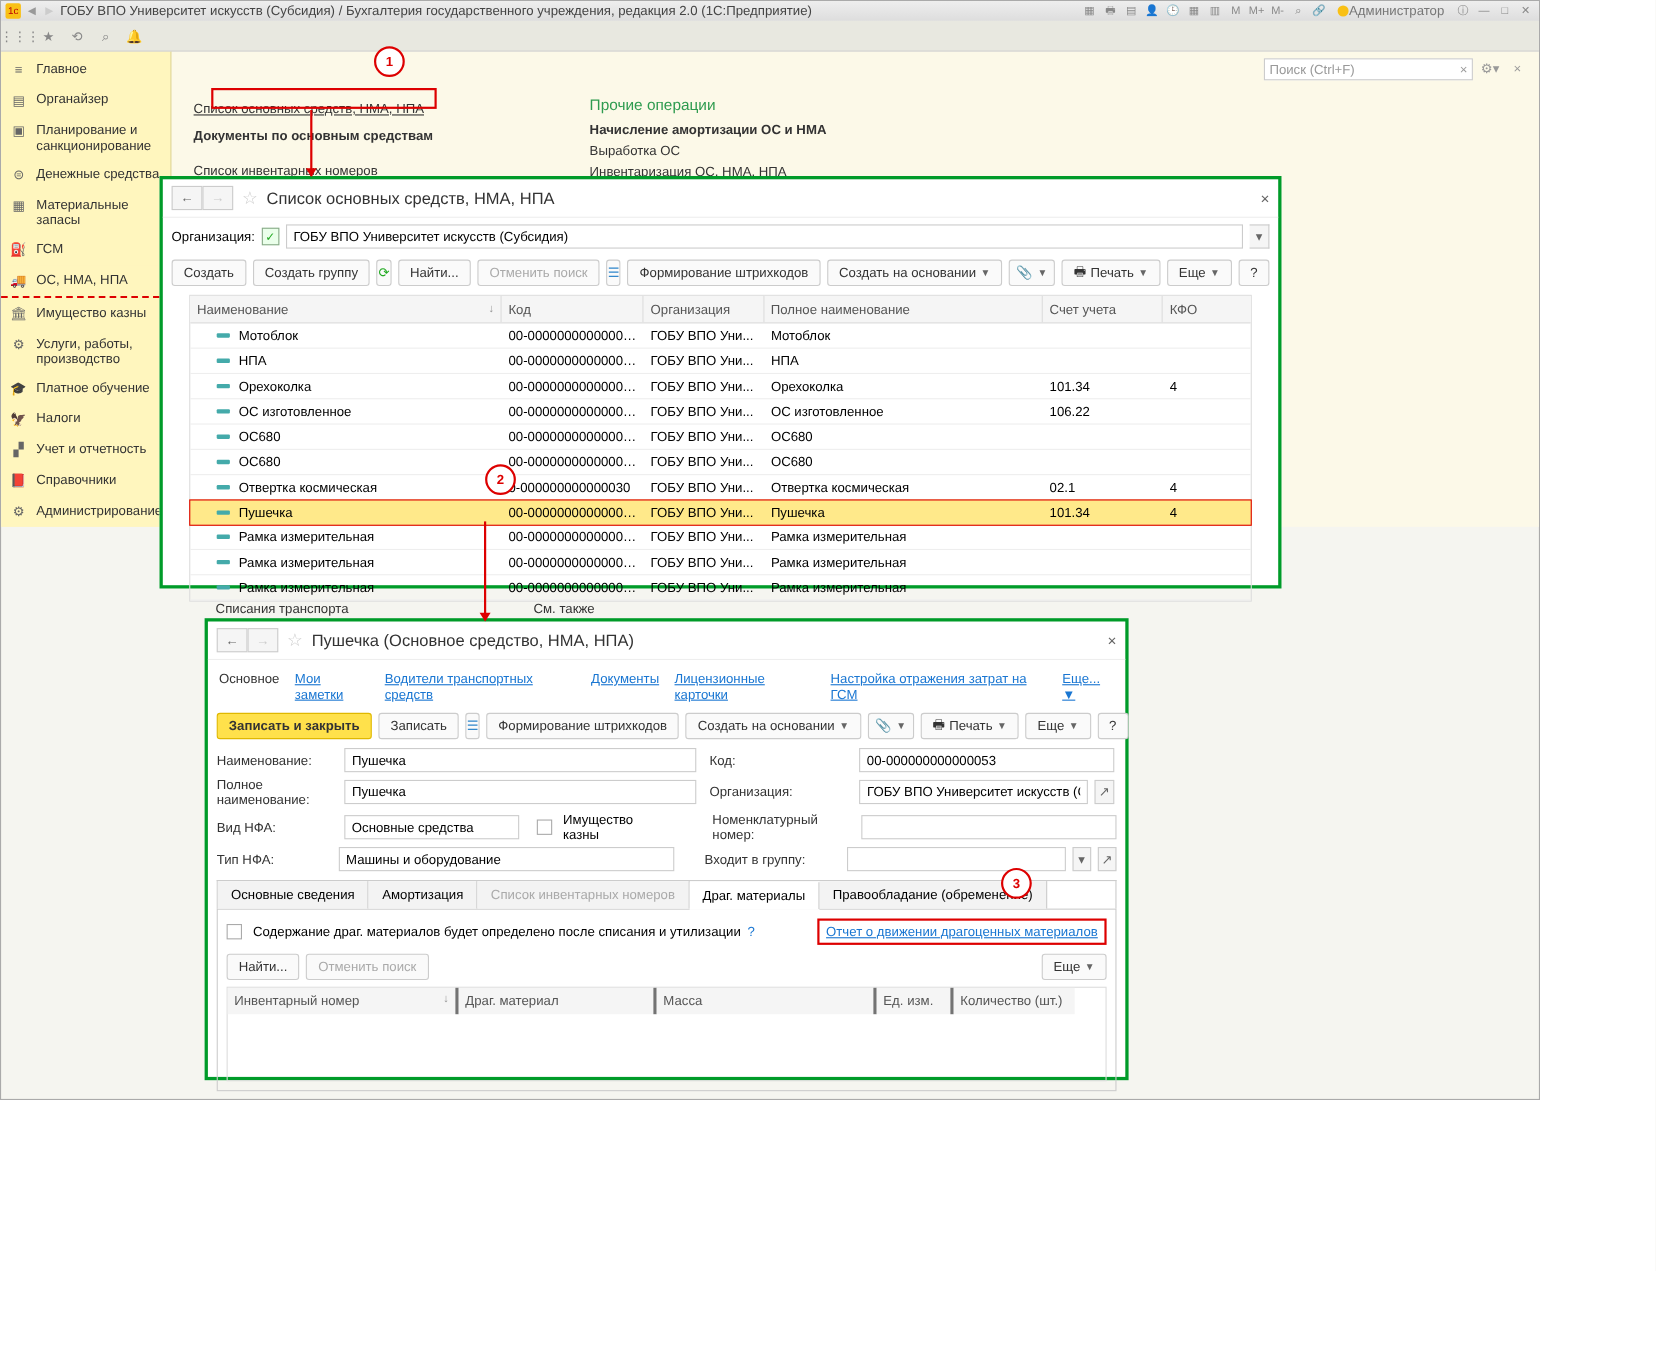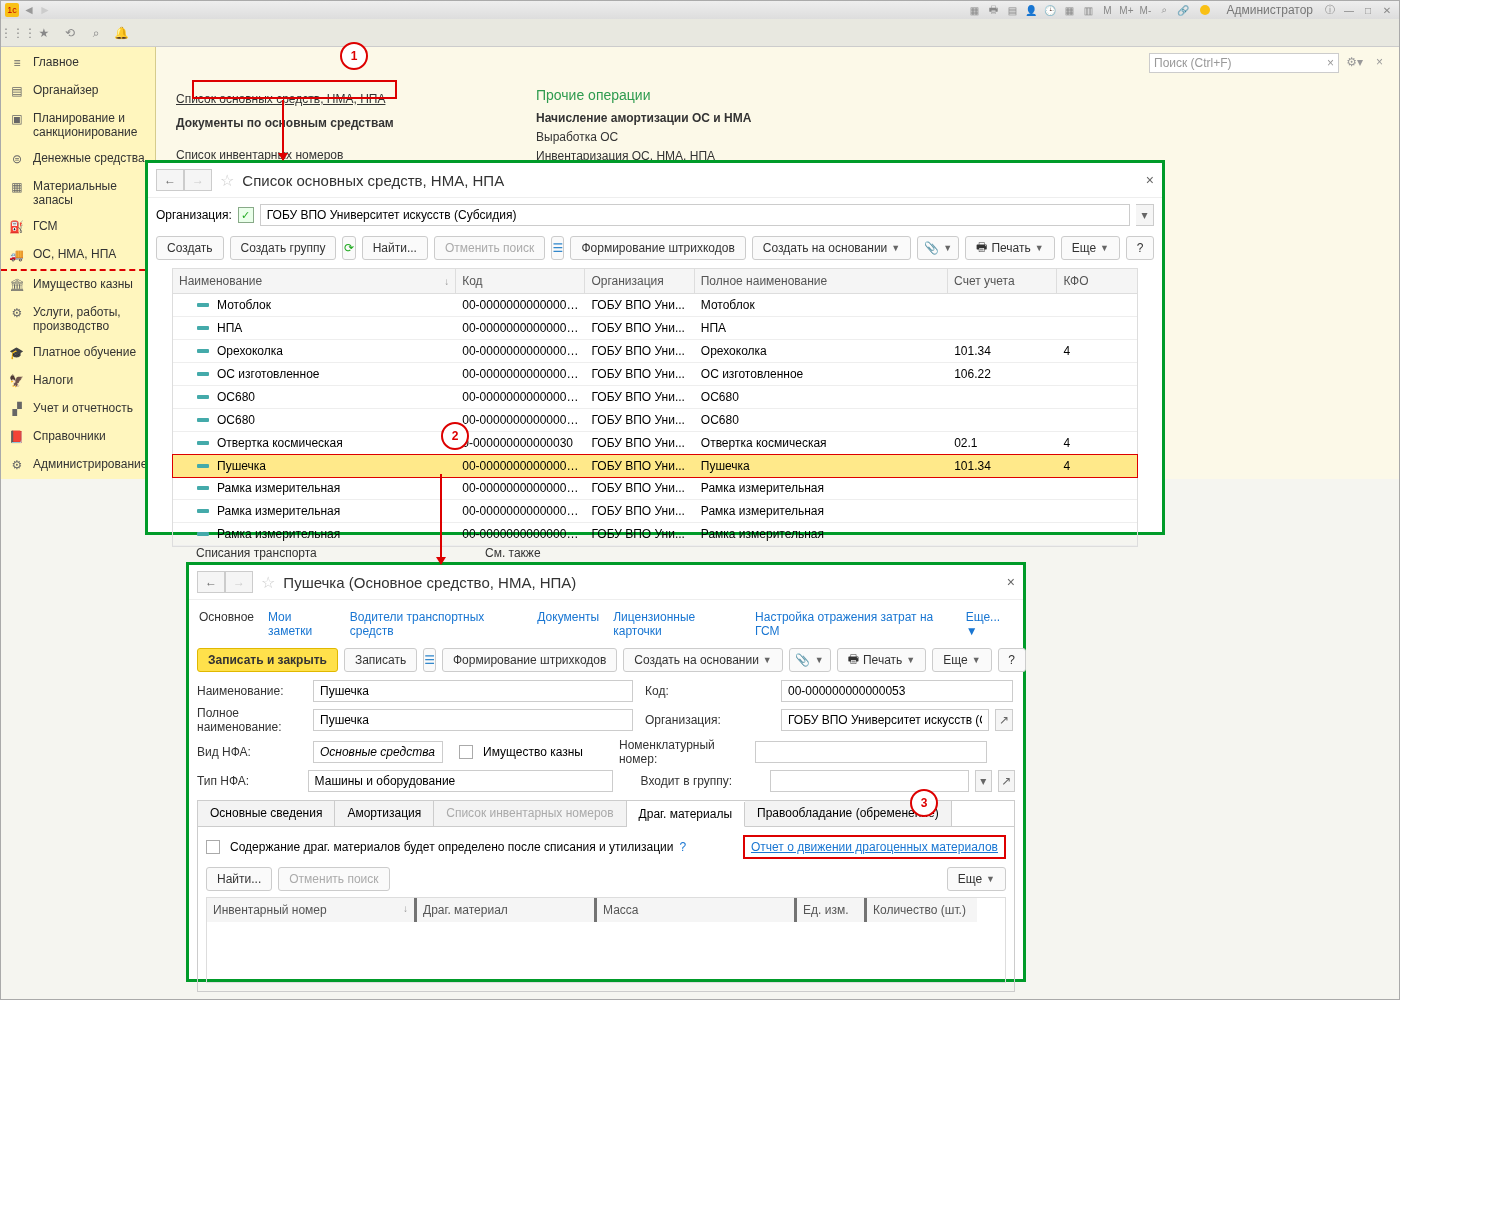--- a/index.html
+++ b/index.html
@@ -2,21 +2,21 @@
 <html><head>
 <meta charset="utf-8">
 <style>
 *{box-sizing:border-box;margin:0;padding:0;font-family:Arial,sans-serif;font-size:12px}
 body{background:#fff;width:1505px;height:1226px;position:relative;overflow:hidden}
 .app-bg{position:absolute;left:0;top:0;width:1400px;height:1000px;border:1px solid #aaa;background:#f5f5f0}
 .titlebar{height:18px;background:linear-gradient(#eee,#ddd);display:flex;align-items:center;padding:0 4px;color:#444;font-size:11px;gap:4px}
 .titlebar .tb-logo{width:14px;height:14px;background:#f9c015;border-radius:2px;text-align:center;font-size:9px;line-height:14px;color:#b00}
 .titlebar .tb-actions{margin-left:auto;display:flex;gap:3px}
 .titlebar .tb-btn{width:16px;height:14px;display:flex;align-items:center;justify-content:center;color:#888;font-size:10px}
-.titlebar .tb-user{display:flex;align-items:center;gap:16px;color:#777;font-size:11px;margin:0 6px}
+.titlebar .tb-user{display:flex;align-items:center;gap:0;color:#777;font-size:11px;margin:0 6px}
 .tb-user-ico{width:10px;height:10px;background:#f9c015;border-radius:50%}
 .sec-toolbar{height:28px;background:#e8e8e0;border-bottom:1px solid #ccc;display:flex;align-items:center;gap:8px;padding:0 8px}
 .sec-toolbar .stb-btn{width:18px;height:18px;color:#888;display:flex;align-items:center;justify-content:center}
 .body-area{display:flex}
 .sidebar{width:155px;background:#fff6be;border-right:1px solid #d6cc8c;padding-top:2px}
 .sb-item{display:flex;align-items:flex-start;gap:8px;padding:6px 8px;color:#333;cursor:pointer}
 .sb-item.active{background:#fff6be;color:#333;position:relative}
 .sb-item.highlight{border-bottom:2px dashed #d00}
 .sb-ico{width:16px;height:16px;flex-shrink:0;display:inline-flex;align-items:center;justify-content:center;color:#666}
 .sb-label{line-height:14px}
@@ -59,21 +59,21 @@
 .th.c0{width:285px}.th.c1{width:130px}.th.c2{width:110px}.th.c3{width:255px}.th.c4{width:110px}.th.c5{width:80px;border-right:none}
 .tr{display:flex;border-bottom:1px solid #eee;align-items:center}
 .tr.sel{background:#ffe98a;border:1px solid #d00;margin:-1px}
 .td{padding:4px 6px;overflow:hidden;white-space:nowrap;text-overflow:ellipsis}
 .td.c0{width:285px;display:flex;align-items:center;gap:8px;padding-left:24px}
 .td.c1{width:130px}.td.c2{width:110px}.td.c3{width:255px}.td.c4{width:110px}.td.c5{width:80px}
 .row-ico{width:12px;height:4px;background:#4aa;border-radius:1px;display:inline-block}
 .panel.p2{left:186px;top:562px;width:840px;height:420px;z-index:20}
 .p2-body{padding:4px 8px}
 .p2-tabs{display:flex;gap:14px;padding:6px 2px;font-size:12px}
-.p2-tabs .tab{color:#1976d2;cursor:pointer}
+.p2-tabs .tab{color:#1976d2;text-decoration:underline;cursor:pointer}
 .p2-tabs .tab.cur{color:#333;text-decoration:none}
 .p2-tbar{display:flex;gap:6px;padding:4px 0;align-items:flex-end}
 .btn.primary{background:#ffe14b;border-color:#e0b800;font-weight:bold}
 .form-row{display:flex;align-items:center;gap:6px;margin:4px 0}
 .lbl{width:110px;color:#333}
 .lbl2{width:130px;color:#333}
 .inp{height:22px;border:1px solid #ccc;padding:0 6px;background:#fff}
 .inp.long{width:320px}
 .inp.sm{width:232px}
 .inp.sm2{width:208px}
@@ -93,20 +93,21 @@
 .bottom-links{position:absolute;left:196px;top:546px;font-size:12px;color:#333}
 </style>
 </head>
 <body>
 
 <div class="app-bg">
   <div class="titlebar">
     <span class="tb-logo">1c</span>
     <span style="color:#999">◄</span>
     <span style="color:#ccc">►</span>
+    <span>ГОБУ ВПО Университет искусств (Субсидия) / Бухгалтерия государственного учреждения, редакция 2.0  (1С:Предприятие)</span>
     <div class="tb-actions">
       <span class="tb-btn">▦</span>
       <span class="tb-btn">🖶</span>
       <span class="tb-btn">▤</span>
       <span class="tb-btn">👤</span>
       <span class="tb-btn">🕒</span>
       <span class="tb-btn">▦</span>
       <span class="tb-btn">▥</span>
       <span class="tb-btn" style="font-size:10px">M</span>
       <span class="tb-btn" style="font-size:10px">M+</span>
@@ -448,21 +449,21 @@
     </div>
     <div class="form-row">
       <span class="lbl">Полное наименование:</span>
       <input class="inp long" value="Пушечка" style="">
       <span class="lbl2" style="margin-left:6px">Организация:</span>
       <input class="inp sm2" value="ГОБУ ВПО Университет искусств (Субсидия)" style="">
       <span class="open-btn">↗</span>
     </div>
     <div class="form-row">
       <span class="lbl">Вид НФА:</span>
-      <input class="inp" style="width: 130px; font-style: italic;" value="Основные средства">
+      <input class="inp" style="width: 159px;" value="Основные средства">
       <span class="cb-empty" style="margin-left:10px"></span>
       <span>Имущество казны</span>
       <span class="lbl2" style="margin-left:30px">Номенклатурный номер:</span>
       <input class="inp sm" value="" style="">
     </div>
     <div class="form-row">
       <span class="lbl">Тип НФА:</span>
       <input class="inp long" value="Машины и оборудование" style="">
       <span class="lbl2" style="margin-left:22px">Входит в группу:</span>
       <input class="inp sm2" value="" style="">

